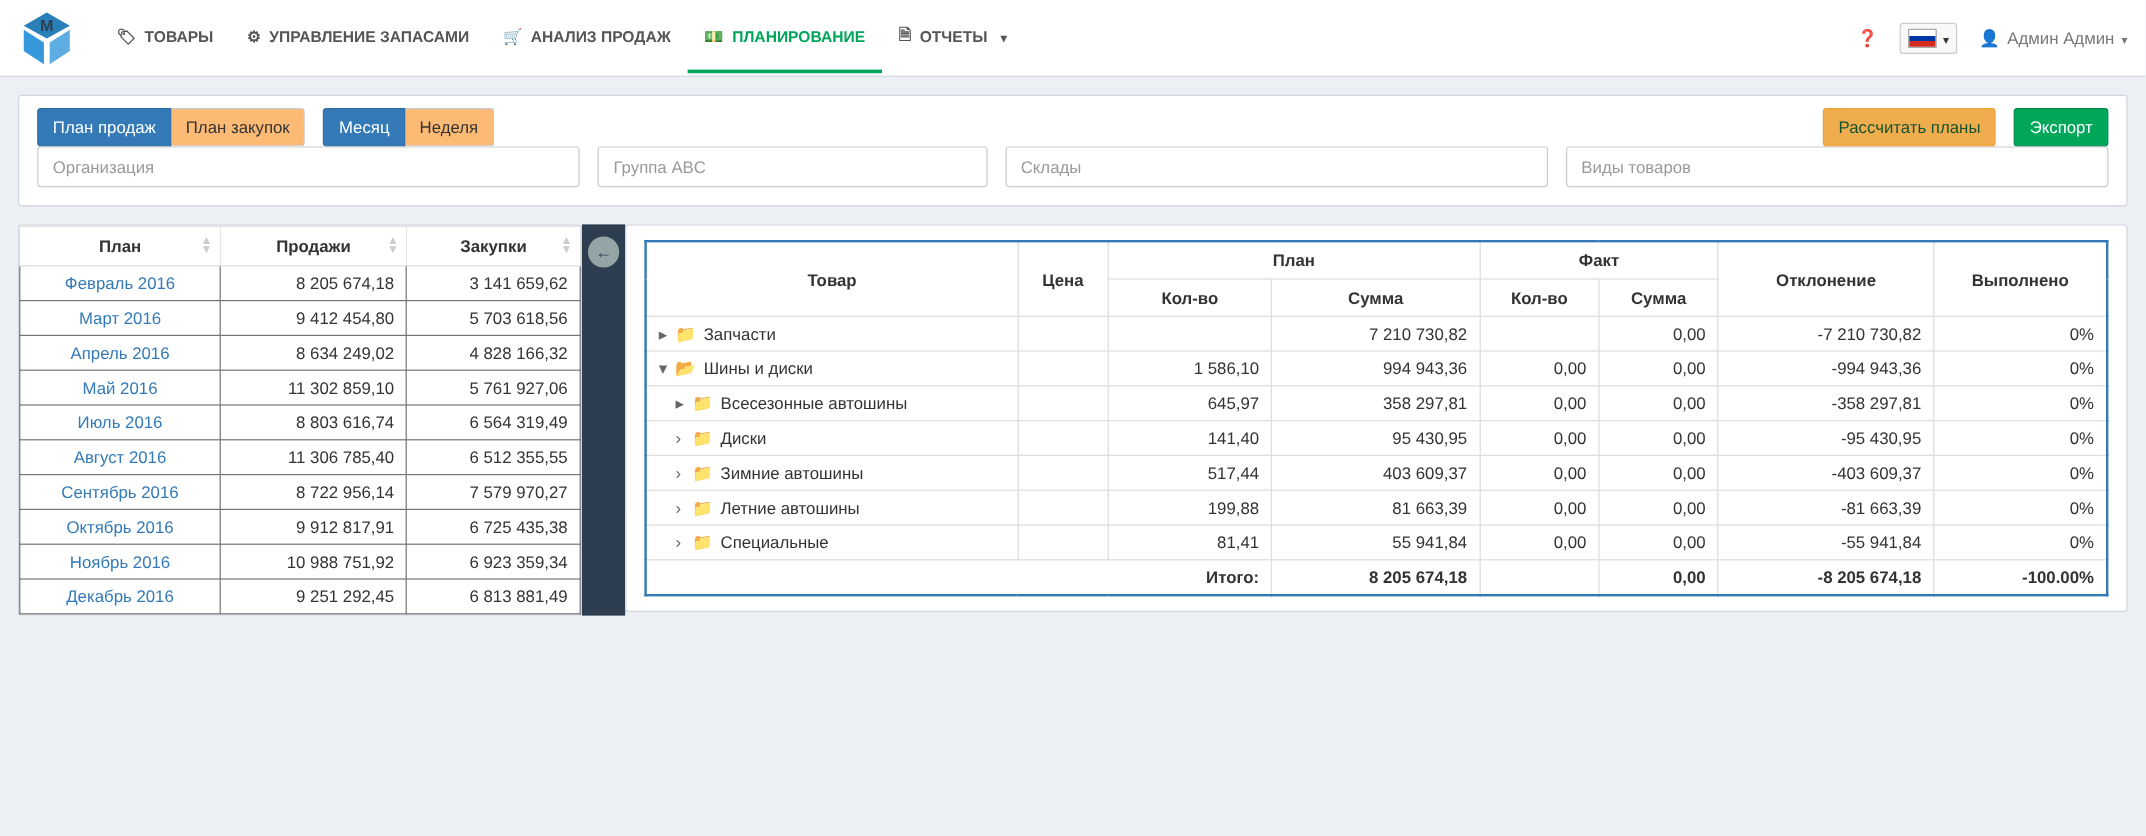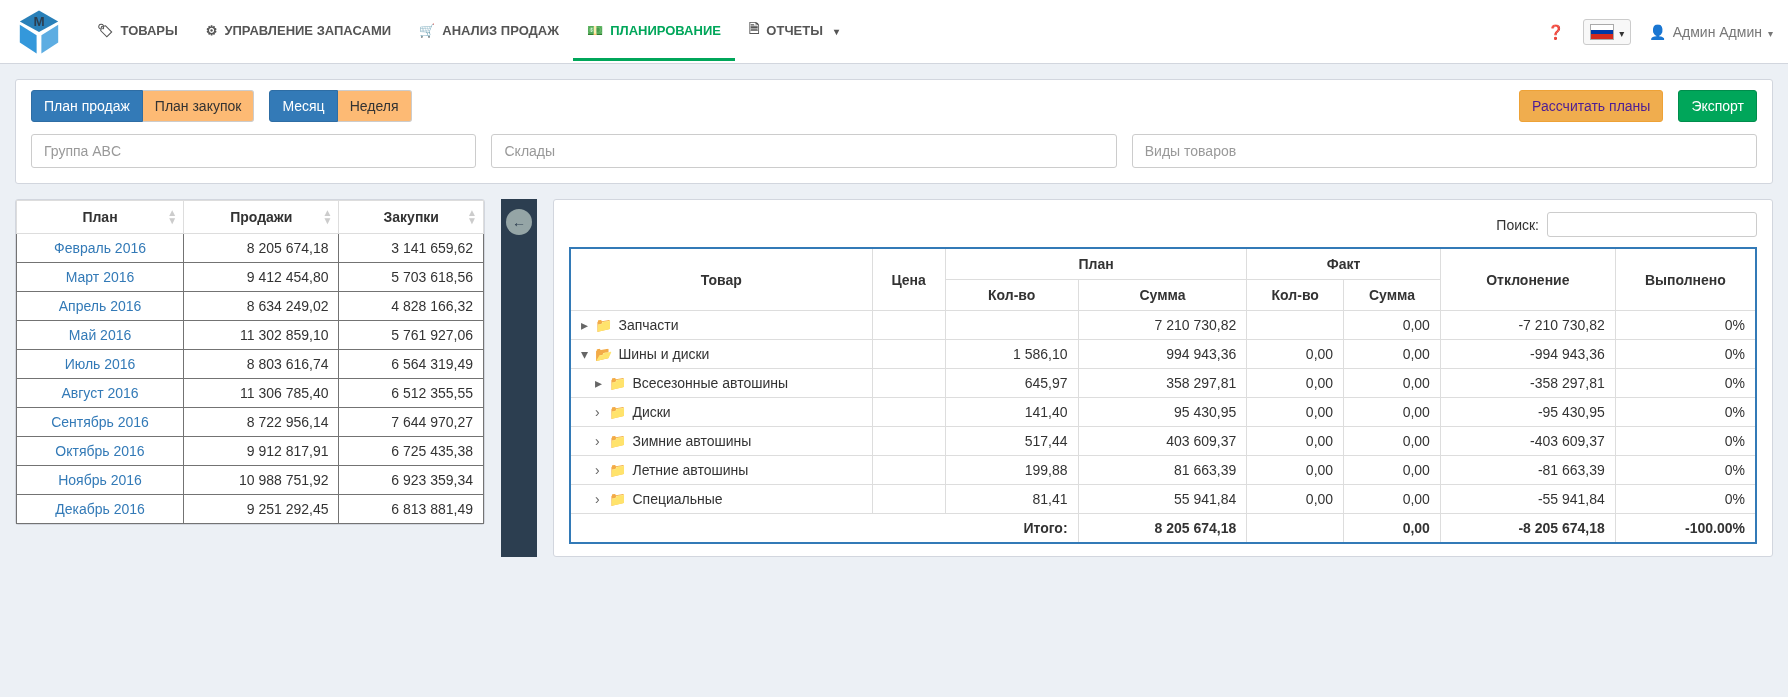--- a/index.html
+++ b/index.html
@@ -14,36 +14,36 @@
 .nav-item.active { color: #00a65a; border-bottom: 3px solid #00a65a; }
 .nav-item .caret { margin-left: 4px; }
 .nav-right { display: flex; align-items: center; gap: 18px; }
 .help-icon { color: #777; cursor: pointer; }
 .flag-btn { border: 1px solid #ccc; border-radius: 3px; padding: 4px 6px; display: flex; align-items: center; gap: 5px; cursor: pointer; background:#f8f8f8;}
 .flag { width: 24px; height: 16px; display:inline-block; background: linear-gradient(to bottom, #fff 0 33%, #0039a6 33% 66%, #d52b1e 66% 100%); border:1px solid #aaa;}
 .user-menu { color: #777; display: flex; align-items: center; gap: 6px; cursor: pointer; }
 
 
 .filter-panel { background: #fff; margin: 15px; padding: 10px 15px 15px; border: 1px solid #d2d6de; border-radius: 3px; }
-.filter-top { display: flex; align-items: center; gap: 15px; margin-bottom: 12px; }
+.filter-top { display: flex; align-items: center; gap: 15px; }
 .btn-group { display: inline-flex; }
 .btn { padding: 7px 12px; font-size: 14px; border: 1px solid #ccc; background: #fdba74; cursor: pointer; color: #333; }
 .btn-group .btn:first-child { border-radius: 3px 0 0 3px; }
 .btn-group .btn:last-child { border-radius: 0 3px 3px 0; border-left: none; }
 .btn.primary { background: #337ab7; color: #fff; border-color: #2e6da4; }
-.btn.warning { background: #f0ad4e; color: #4c1d95; border-color: #eea236; border-radius:3px;}
+.btn.warning { background: #f0ad4e; color: #14532d; border-color: #eea236; border-radius:3px;}
 .btn.success { background: #00a65a; color: #fff; border-color: #008d4c; border-radius:3px;}
 .flex-spacer { flex: 1; }
 .filter-inputs { display: flex; gap: 15px; }
 .filter-input { flex: 1; padding: 8px 12px; border: 1px solid #ccc; border-radius: 3px; font-size: 14px; color: #555; }
 .filter-input::placeholder { color: #999; }
 .filter-input.small { flex: 0.7; }
 
 
-.content { display: flex; margin: 0 15px 15px; gap: 16px; align-items: flex-start; }
+.content { display: flex; margin: 0 15px 15px; gap: 0; align-items: flex-start; }
 .left-panel { background: #fff; border: 1px solid #d2d6de; border-radius: 3px; width: 470px; }
 .divider-bar { width: 36px; background: #2c3e50; display: flex; align-items: flex-start; justify-content: center; padding-top: 10px; align-self: stretch; }
 .divider-btn { width: 26px; height: 26px; border-radius: 50%; background: #95a5a6; color: #2c3e50; display: flex; align-items: center; justify-content: center; cursor: pointer; font-weight:bold;}
 .right-panel { background: #fff; border: 1px solid #d2d6de; border-radius: 3px; flex: 1; padding: 12px 15px; }
 
 
 table.plan-table { width: 100%; border-collapse: collapse; }
 .plan-table th { background: #fff; border: 1px solid #ddd; padding: 8px; font-weight: 700; text-align: center; position: relative; }
 .plan-table td { border: 1px solid #737373; padding: 6px 10px; }
 .plan-table td.link { color: #337ab7; text-align: center; cursor: pointer; }
@@ -125,20 +125,21 @@
     </div>
     <div class="btn-group">
       <button class="btn primary">Месяц</button>
       <button class="btn">Неделя</button>
     </div>
     <div class="flex-spacer"></div>
     <button class="btn warning">Рассчитать планы</button>
     <button class="btn success">Экспорт</button>
   </div>
   <div class="filter-inputs">
+    <input class="filter-input" placeholder="Организация" style="">
     <input class="filter-input small" placeholder="Группа ABC" style="">
     <input class="filter-input" placeholder="Склады" style="">
     <input class="filter-input" placeholder="Виды товаров" style="">
   </div>
 </div>
 
 <div class="content">
 
   <div class="left-panel">
     <table class="plan-table">
@@ -176,21 +177,21 @@
             <td class="num">6 564 319,49</td>
           </tr>
           <tr>
             <td class="link">Август 2016</td>
             <td class="num">11 306 785,40</td>
             <td class="num">6 512 355,55</td>
           </tr>
           <tr>
             <td class="link">Сентябрь 2016</td>
             <td class="num">8 722 956,14</td>
-            <td class="num">7 644 970,27</td>
+            <td class="num">7 579 970,27</td>
           </tr>
           <tr>
             <td class="link">Октябрь 2016</td>
             <td class="num">9 912 817,91</td>
             <td class="num">6 725 435,38</td>
           </tr>
           <tr>
             <td class="link">Ноябрь 2016</td>
             <td class="num">10 988 751,92</td>
             <td class="num">6 923 359,34</td>
@@ -204,24 +205,20 @@
     </table>
   </div>
 
   <div class="divider-bar">
     <div class="divider-btn">
       <span>←</span>
     </div>
   </div>
 
   <div class="right-panel">
-    <div class="search-row">
-      <span>Поиск:</span>
-      <input type="text" style="">
-    </div>
     <table class="detail-table">
       <thead>
         <tr>
           <th rowspan="2">Товар</th>
           <th rowspan="2">Цена</th>
           <th colspan="2">План</th>
           <th colspan="2">Факт</th>
           <th rowspan="2">Отклонение</th>
           <th rowspan="2">Выполнено</th>
         </tr>

